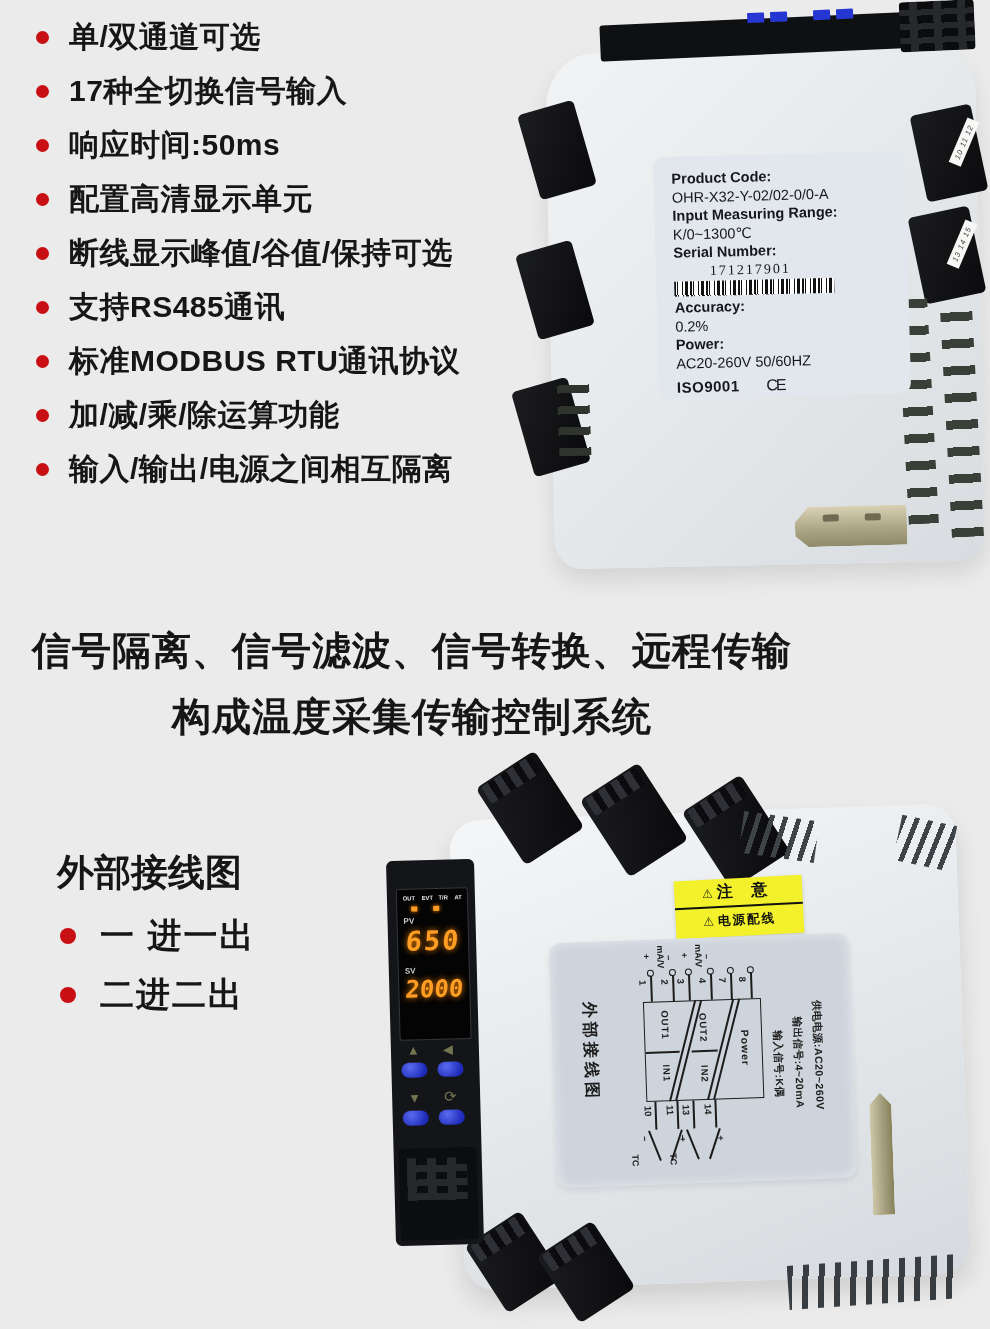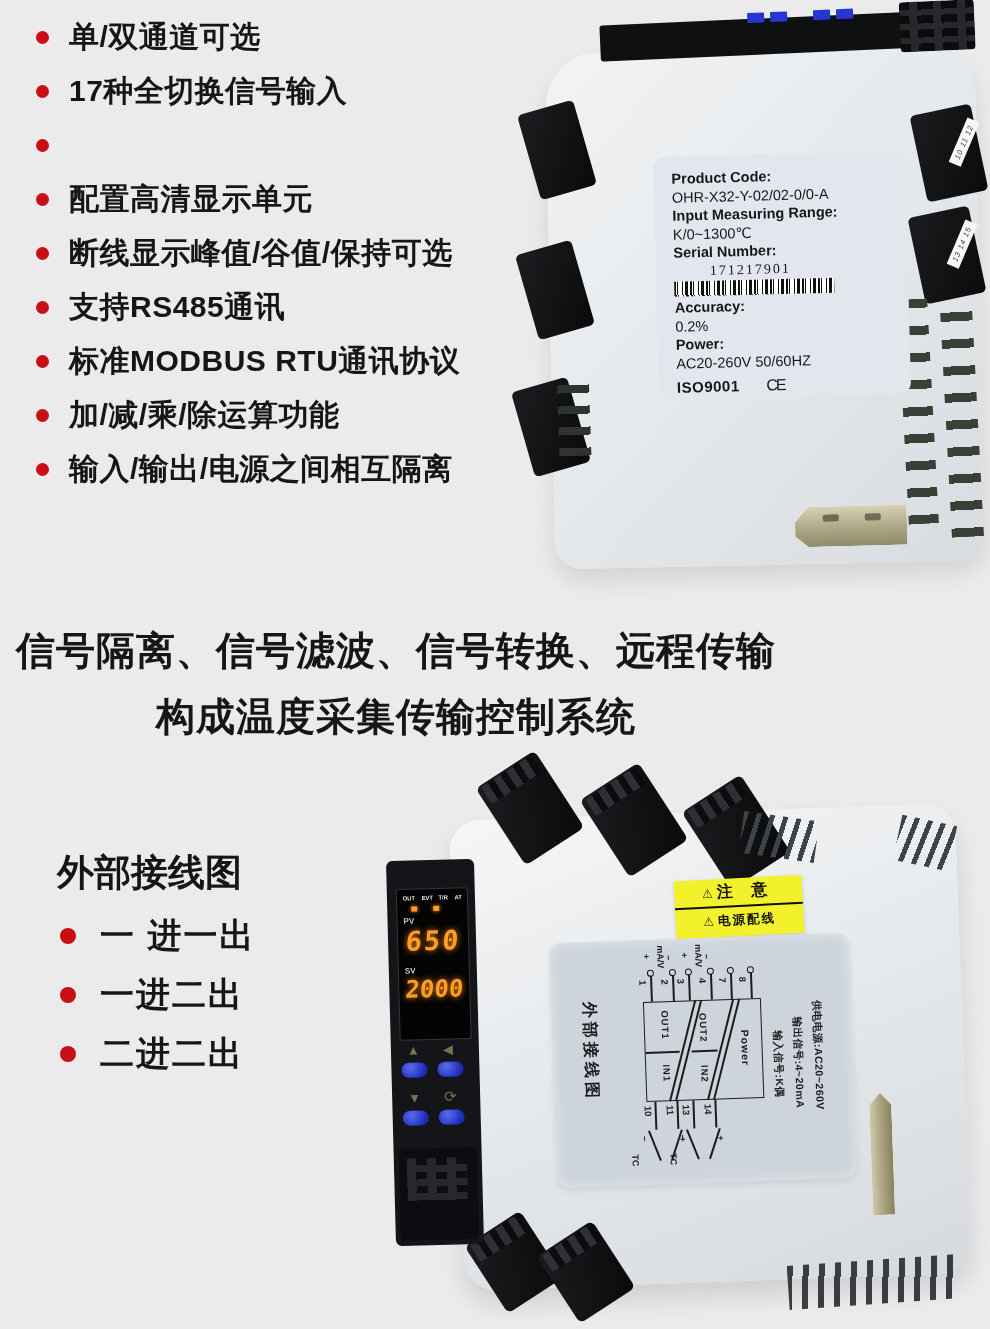--- a/index.html
+++ b/index.html
@@ -7,21 +7,21 @@
        font-family:"Liberation Sans","DejaVu Sans",sans-serif;color:#161616;}
   .abs{position:absolute;}
 
   
   #features{left:36px;top:10px;width:500px;}
   .feat-row{display:flex;align-items:center;height:54px;text-align:right;}
   .dot{width:13px;height:13px;border-radius:50%;background:#c80f13;flex:0 0 13px;margin-right:20px;}
   .feat-text{font-size:30px;font-weight:600;letter-spacing:.5px;white-space:nowrap;}
 
   
-  #headline{left:0;top:618px;width:792px;text-align:center;}
+  #headline{left:16px;top:618px;width:792px;text-align:center;}
   .hl{font-size:39px;font-weight:700;letter-spacing:1px;line-height:66px;}
 
   
   #channel-title{left:57px;top:848px;font-size:37px;font-weight:700;}
   #channel-list{left:60px;top:906px;}
   .ch-row{display:flex;align-items:center;height:59px;}
   .dot-lg{width:16px;height:16px;border-radius:50%;background:#c80f13;flex:0 0 16px;margin-right:24px;}
   .ch-text{font-size:34px;font-weight:600;letter-spacing:2px;white-space:nowrap;}
 
   
@@ -112,20 +112,21 @@
   <div class="feat-row">
       <span class="dot"></span>
       <span class="feat-text">单/双通道可选</span>
     </div>
   <div class="feat-row">
       <span class="dot"></span>
       <span class="feat-text">17种全切换信号输入</span>
     </div>
   <div class="feat-row">
       <span class="dot"></span>
+      <span class="feat-text">响应时间:50ms</span>
     </div>
   <div class="feat-row">
       <span class="dot"></span>
       <span class="feat-text">配置高清显示单元</span>
     </div>
   <div class="feat-row">
       <span class="dot"></span>
       <span class="feat-text">断线显示峰值/谷值/保持可选</span>
     </div>
   <div class="feat-row">
@@ -149,24 +150,20 @@
 <div class="abs" id="headline">
   <div class="hl">信号隔离、信号滤波、信号转换、远程传输</div>
   <div class="hl">构成温度采集传输控制系统</div>
 </div>
 
 <div class="abs" id="channel-title">外部接线图</div>
 <div class="abs" id="channel-list">
   <div class="ch-row">
       <span class="dot-lg"></span>
       <span class="ch-text">一 进一出</span>
-    </div>
-  <div class="ch-row">
-      <span class="dot-lg"></span>
-      <span class="ch-text">一进二出</span>
     </div>
   <div class="ch-row">
       <span class="dot-lg"></span>
       <span class="ch-text">二进二出</span>
     </div>
 </div>
 
 <div class="abs" id="dev-top">
   <div class="abs td-body"></div>
 

